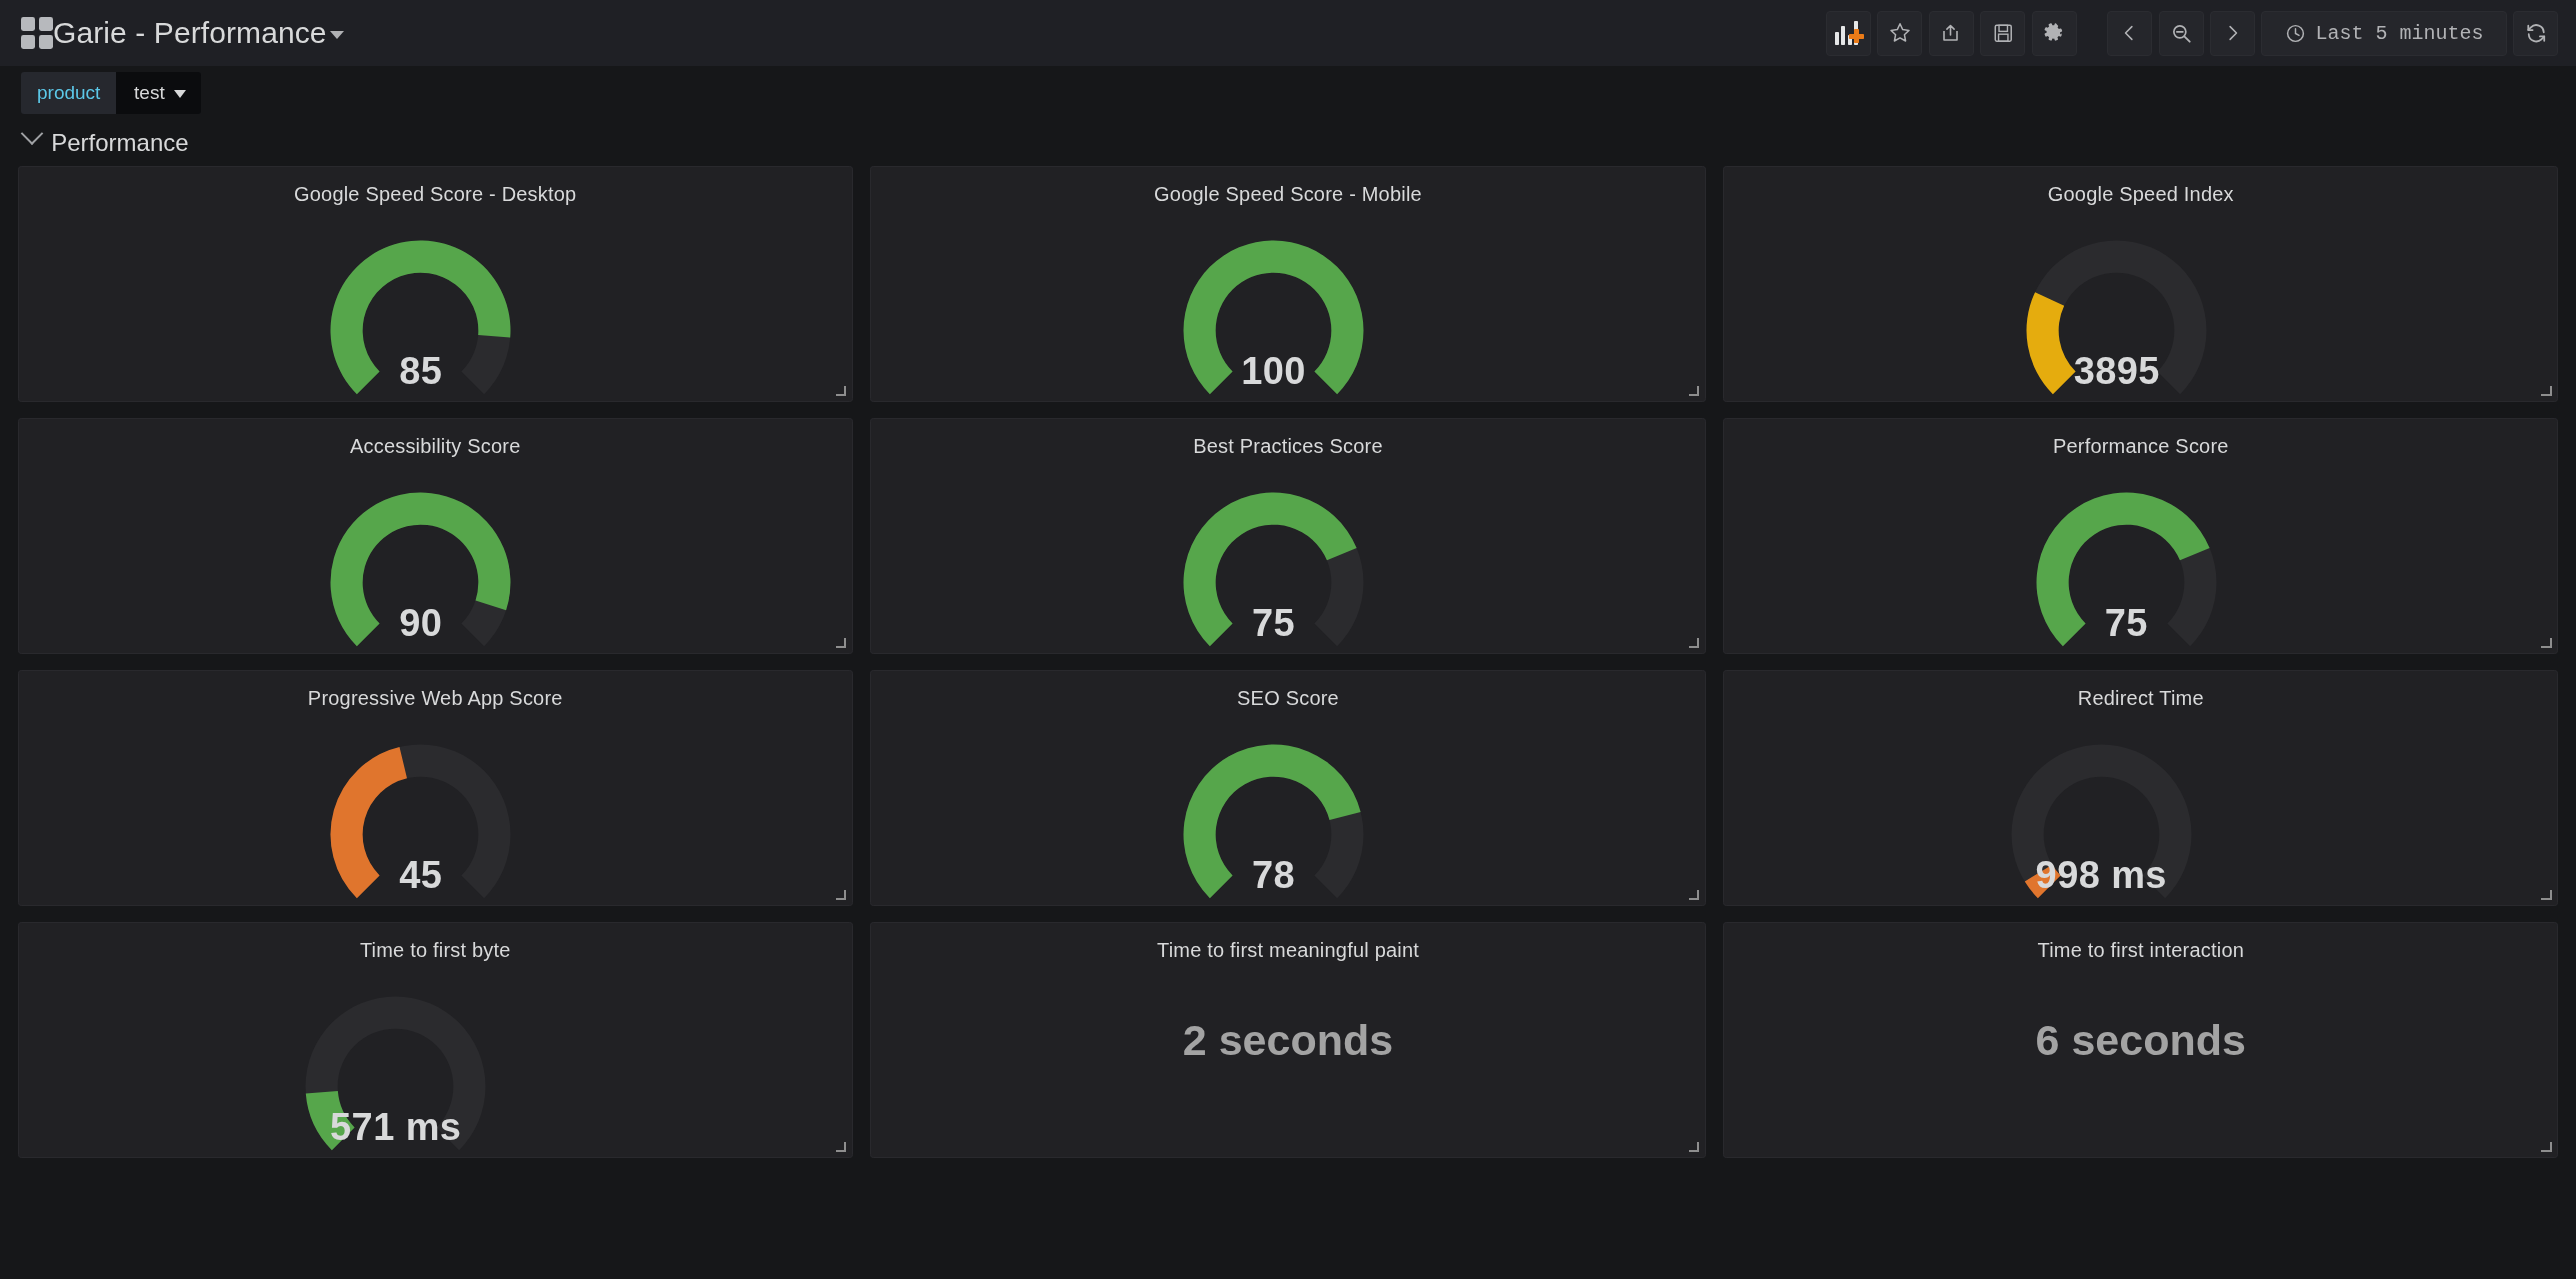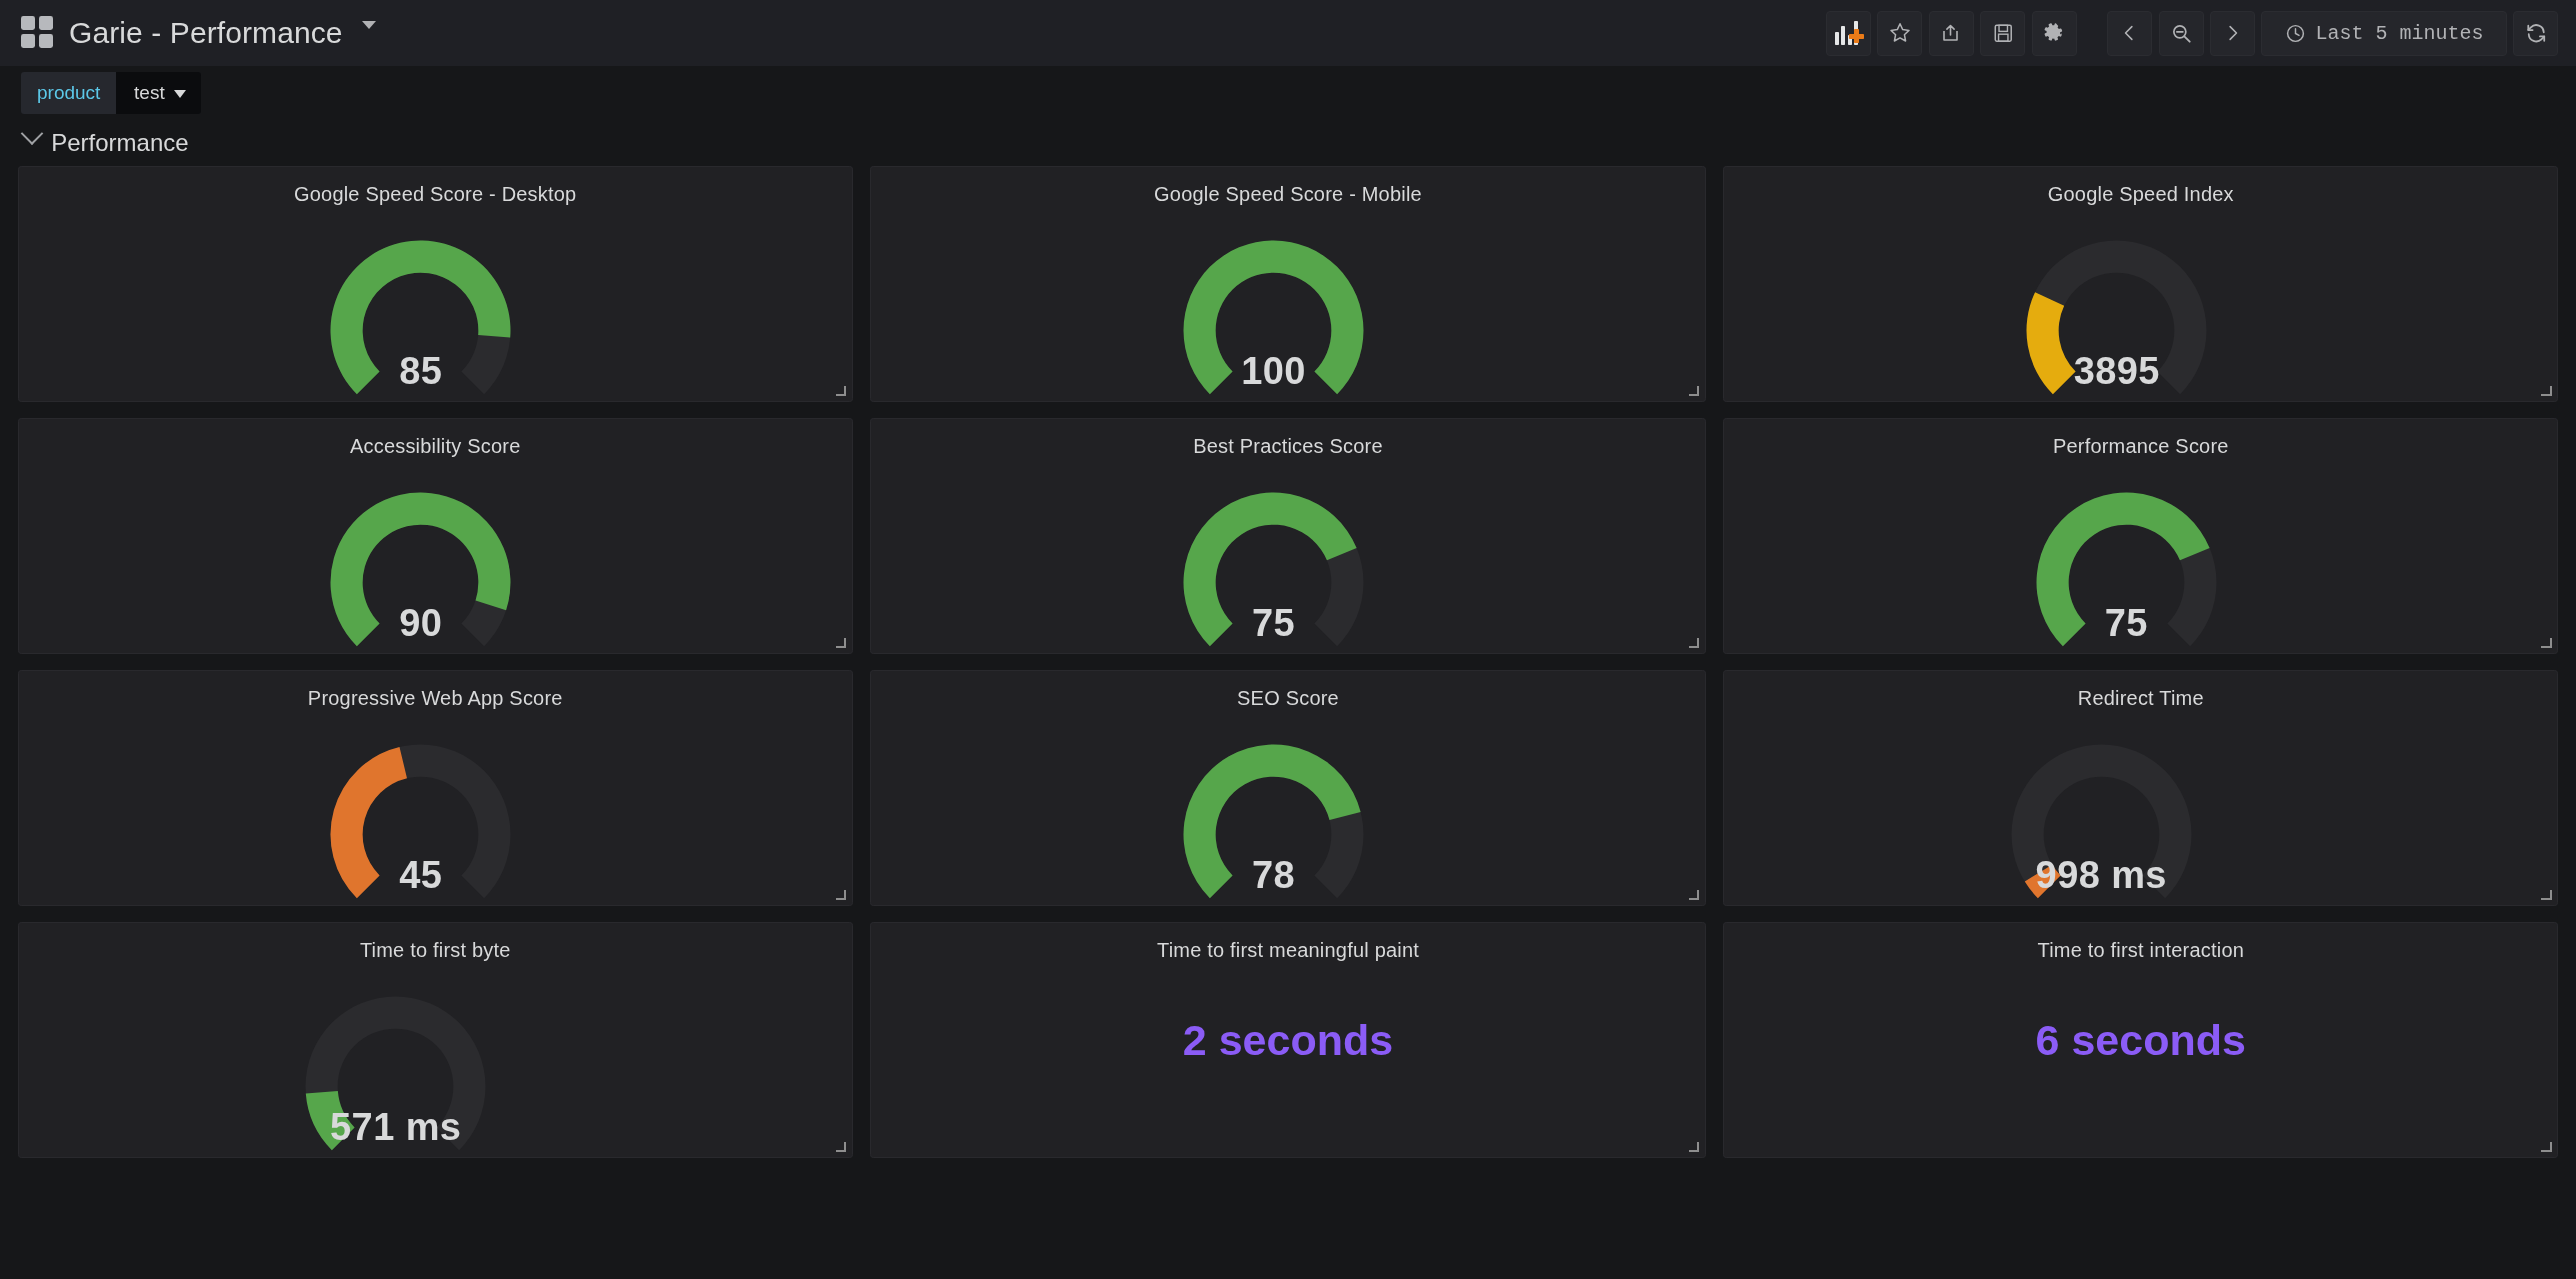--- a/index.html
+++ b/index.html
@@ -13,21 +13,21 @@
 
   
   .navbar {
     height: 66px;
     background: #1f2025;
     display: flex;
     align-items: center;
     padding: 0 17.7px 0 21px;
     position: relative;
   }
-  .nav-left { display: flex; gap: 16px; }
+  .nav-left { display: flex; align-items: center; gap: 0; }
   .dash-icon {
     width: 32px; height: 32px;
     display: grid;
     grid-template-columns: 1fr 1fr;
     grid-template-rows: 1fr 1fr;
     gap: 3.2px;
   }
   .dash-icon i { background: #b7b9bd; border-radius: 2.4px; display:block; }
   .dash-title {
     font-size: 30px;
@@ -205,21 +205,21 @@
 
   
   .bigstat {
     position: absolute;
     left: 0; right: 0; top: 0; bottom: 0;
     display: flex;
     align-items: center;
     justify-content: center;
     font-size: 43px;
     font-weight: 700;
-    color: #8b5cf6;
+    color: #a3a3a3;
   }
 </style>
 </head>
 <body>
 
 <div class="navbar">
   <div class="nav-left">
     <div class="dash-icon">
       <i></i>
         <i></i>

